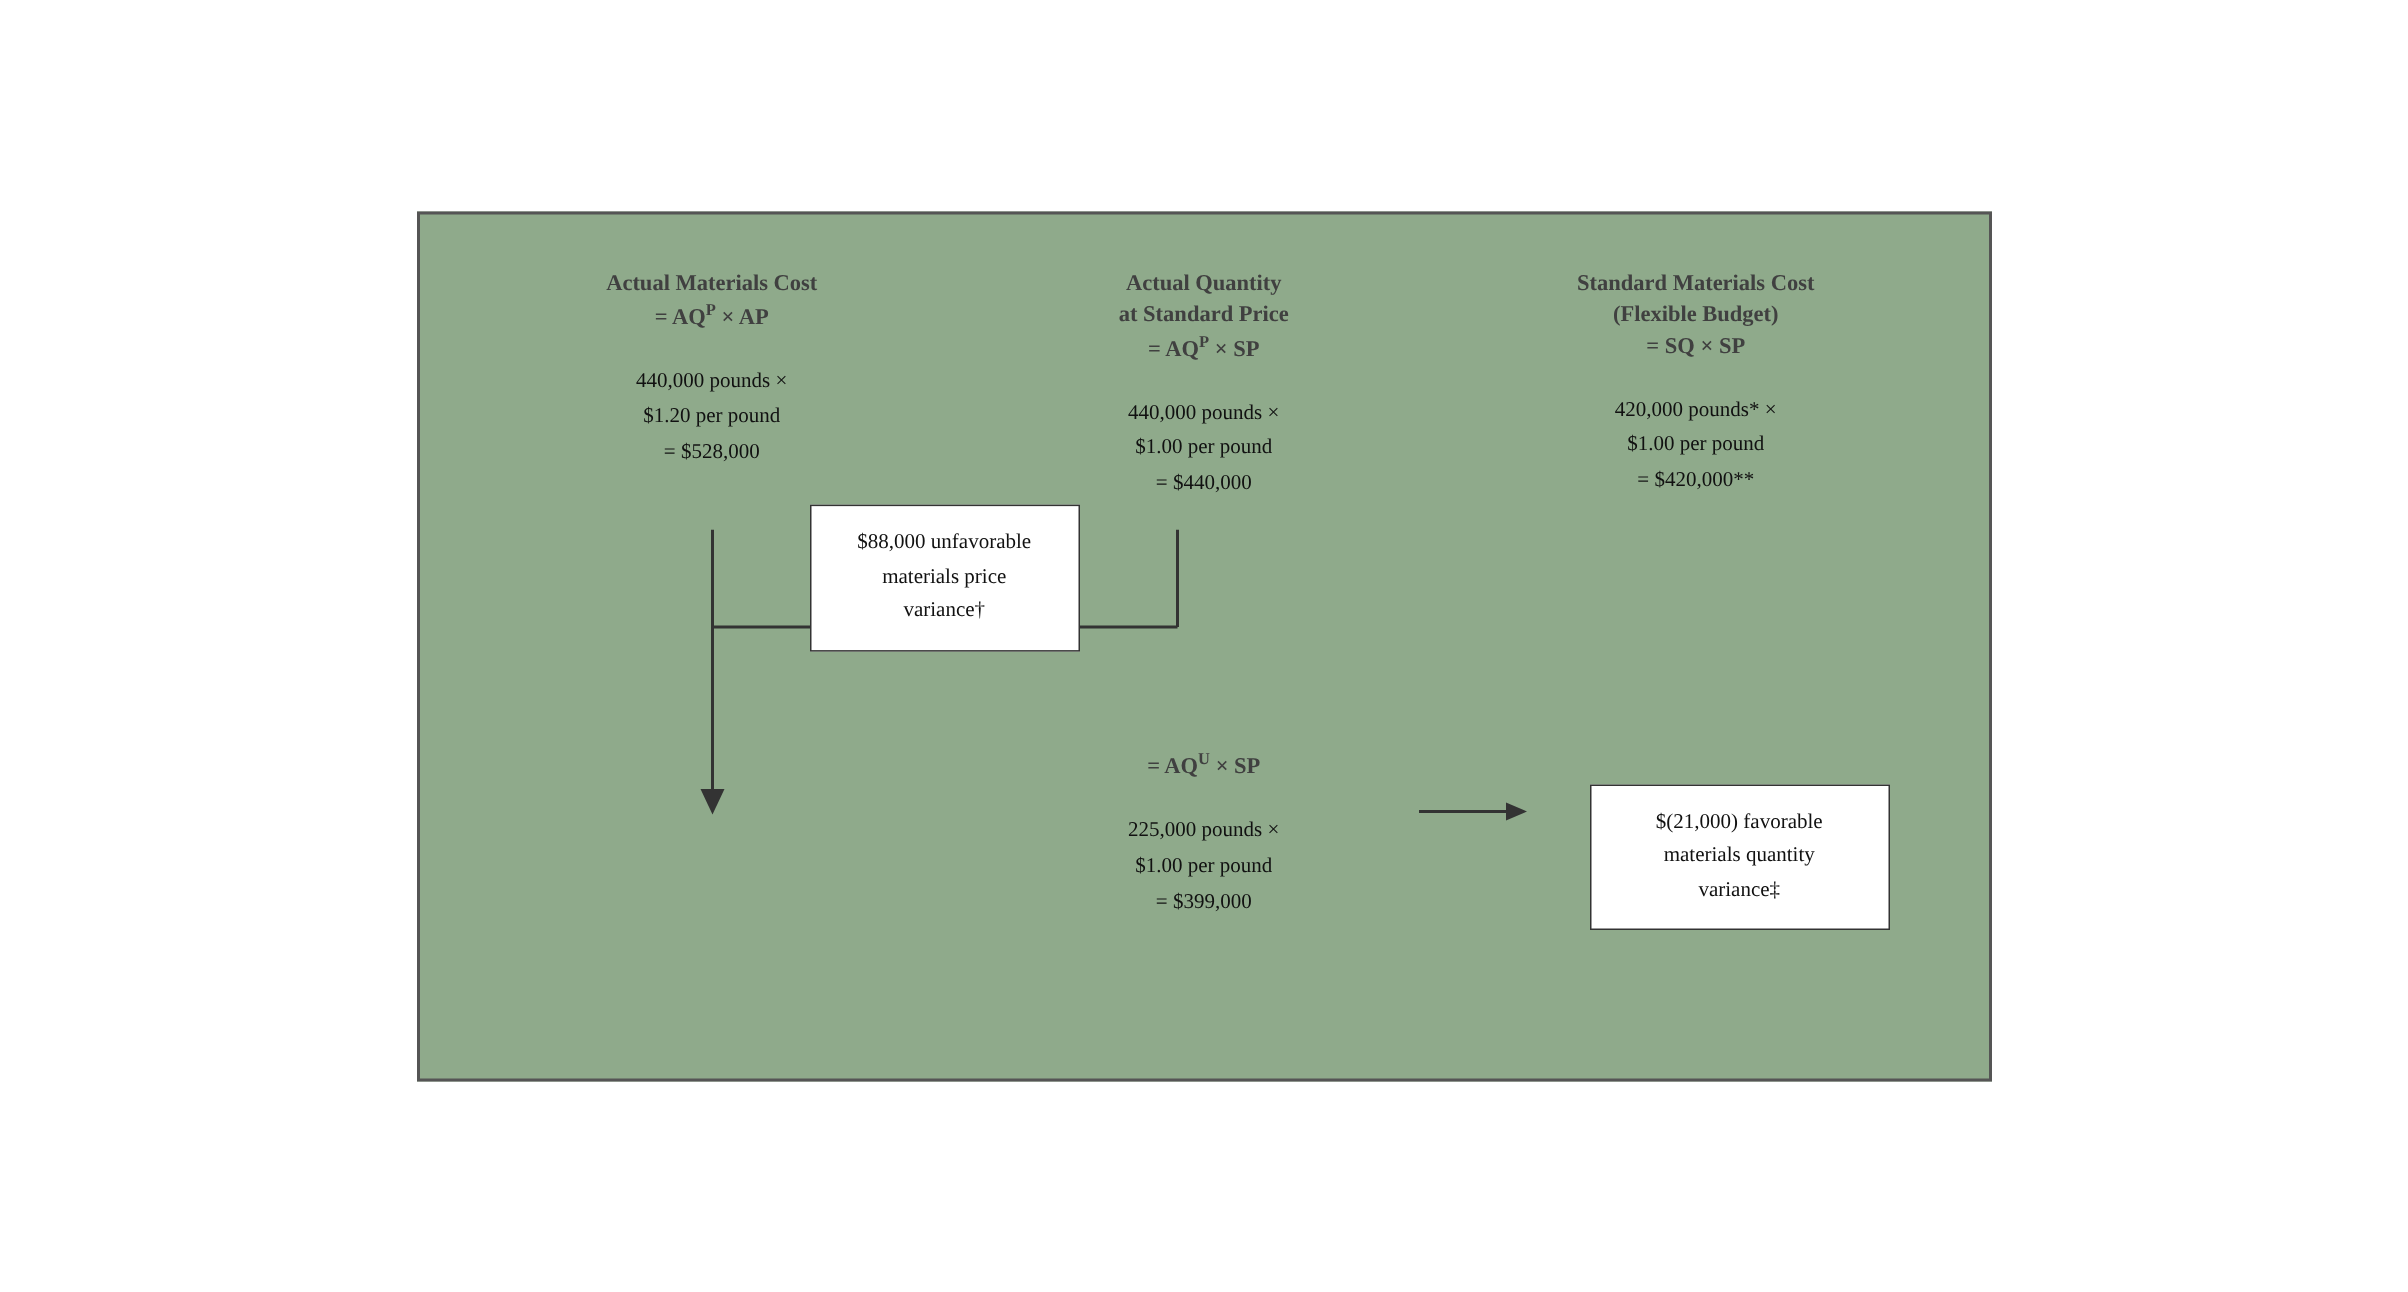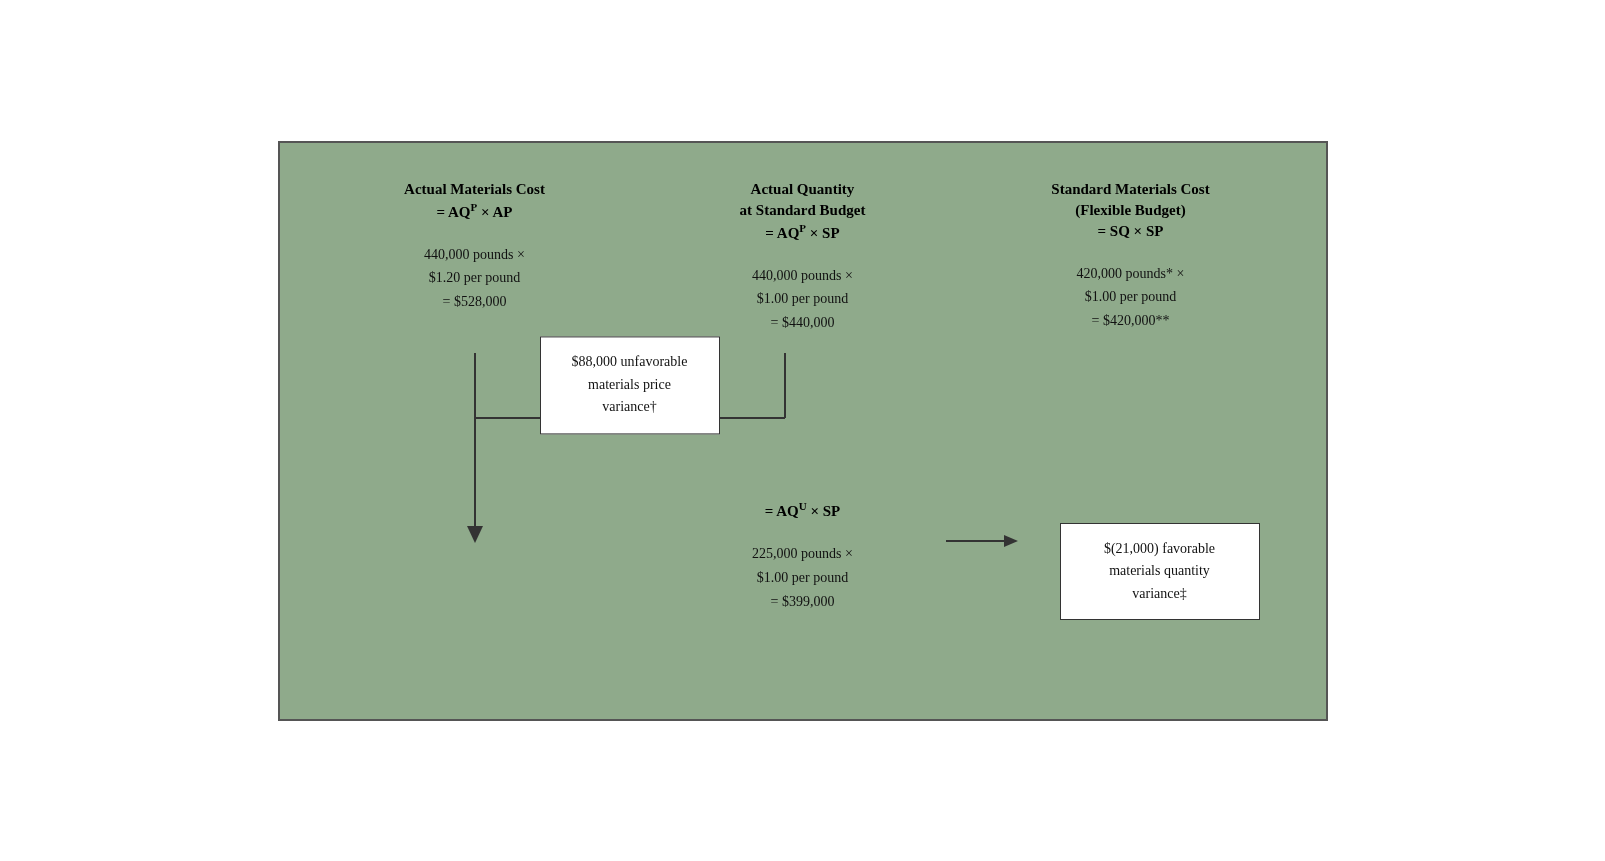--- a/index.html
+++ b/index.html
@@ -21,21 +21,21 @@
       padding: 36px 40px 40px 40px;
       position: relative;
     }
 
     .col-header {
       text-align: center;
       font-size: 15px;
       font-weight: bold;
       line-height: 1.4;
       margin-bottom: 20px;
-      color: #000000;
+      color: #404040;
     }
 
     .col-values {
       text-align: center;
       font-size: 14px;
       line-height: 1.7;
       color: #111;
     }
 
     .white-box {
@@ -77,21 +77,21 @@
           <span>440,000 pounds ×</span><br>
           <span>$1.20 per pound</span><br>
           <span>= $528,000</span>
         </div>
       </div>
 
       <div class="top-cell" style="width:310px;">
         <div class="col-header">
           <strong>
             <span>Actual Quantity</span><br>
-            <span>at Standard Budget</span><br>
+            <span>at Standard Price</span><br>
             <span>= AQ<sup>P</sup> × SP</span>
           </strong>
         </div>
         <div class="col-values">
           <span>440,000 pounds ×</span><br>
           <span>$1.00 per pound</span><br>
           <span>= $440,000</span>
         </div>
       </div>
 

